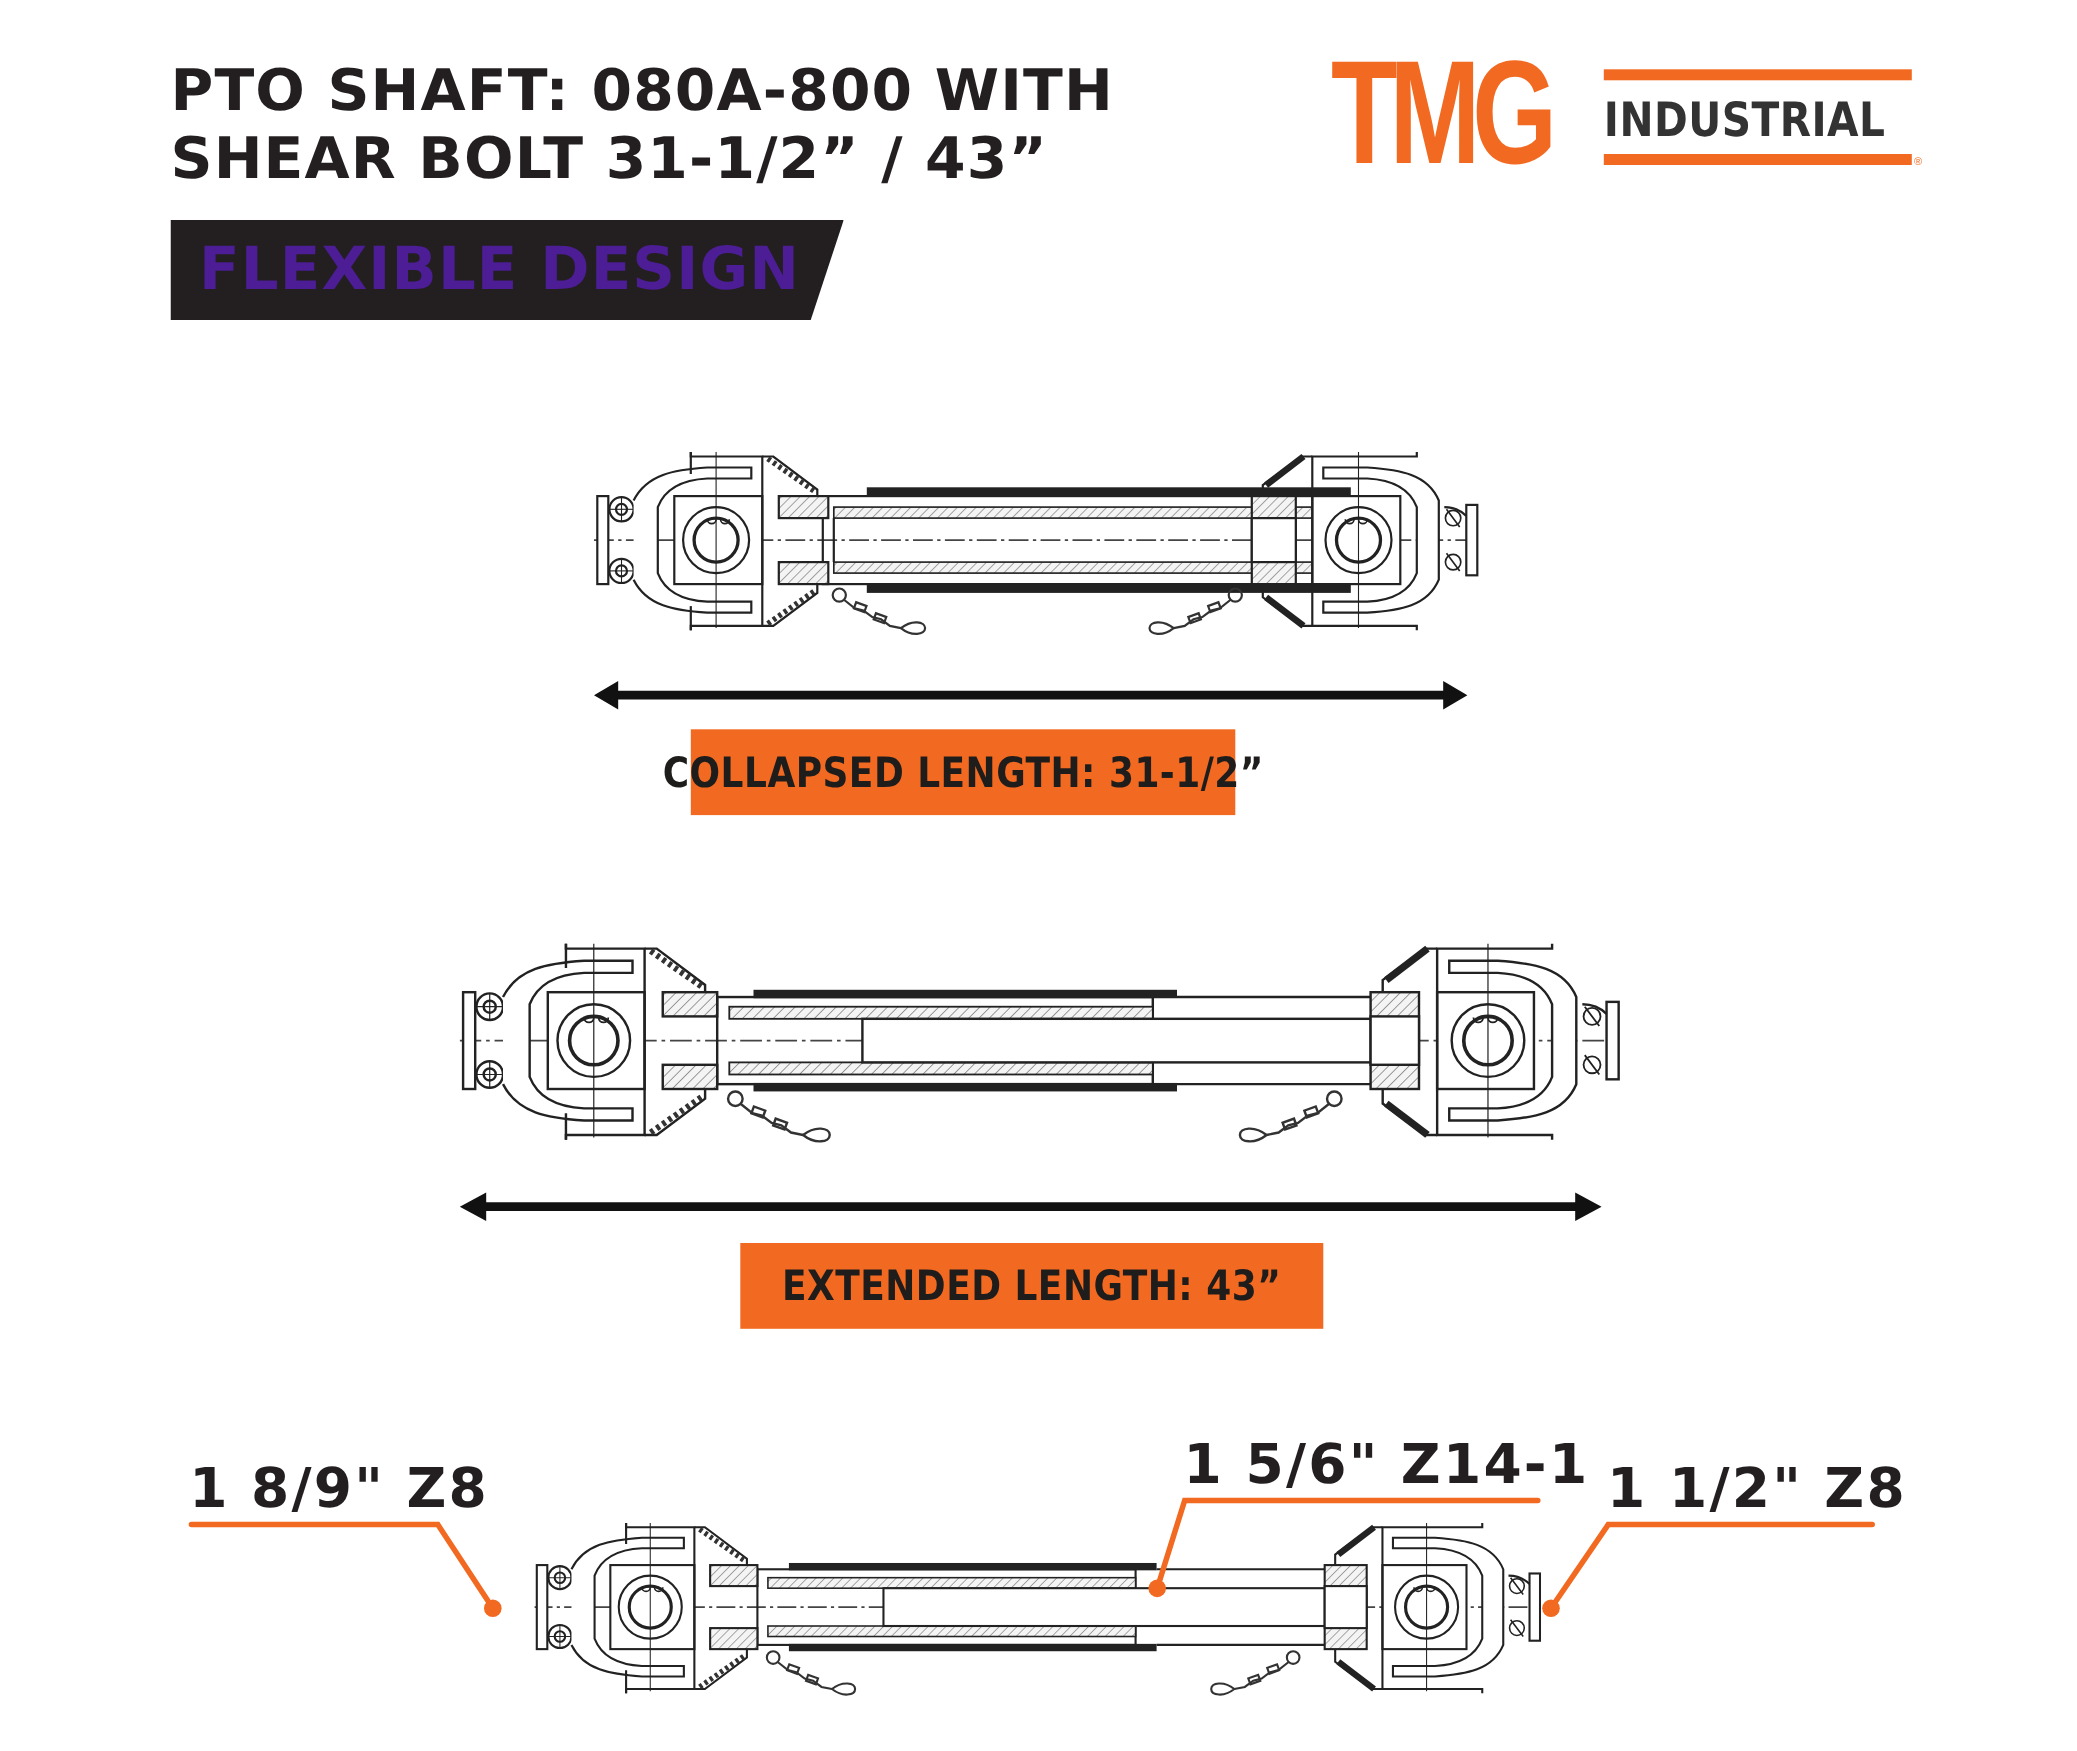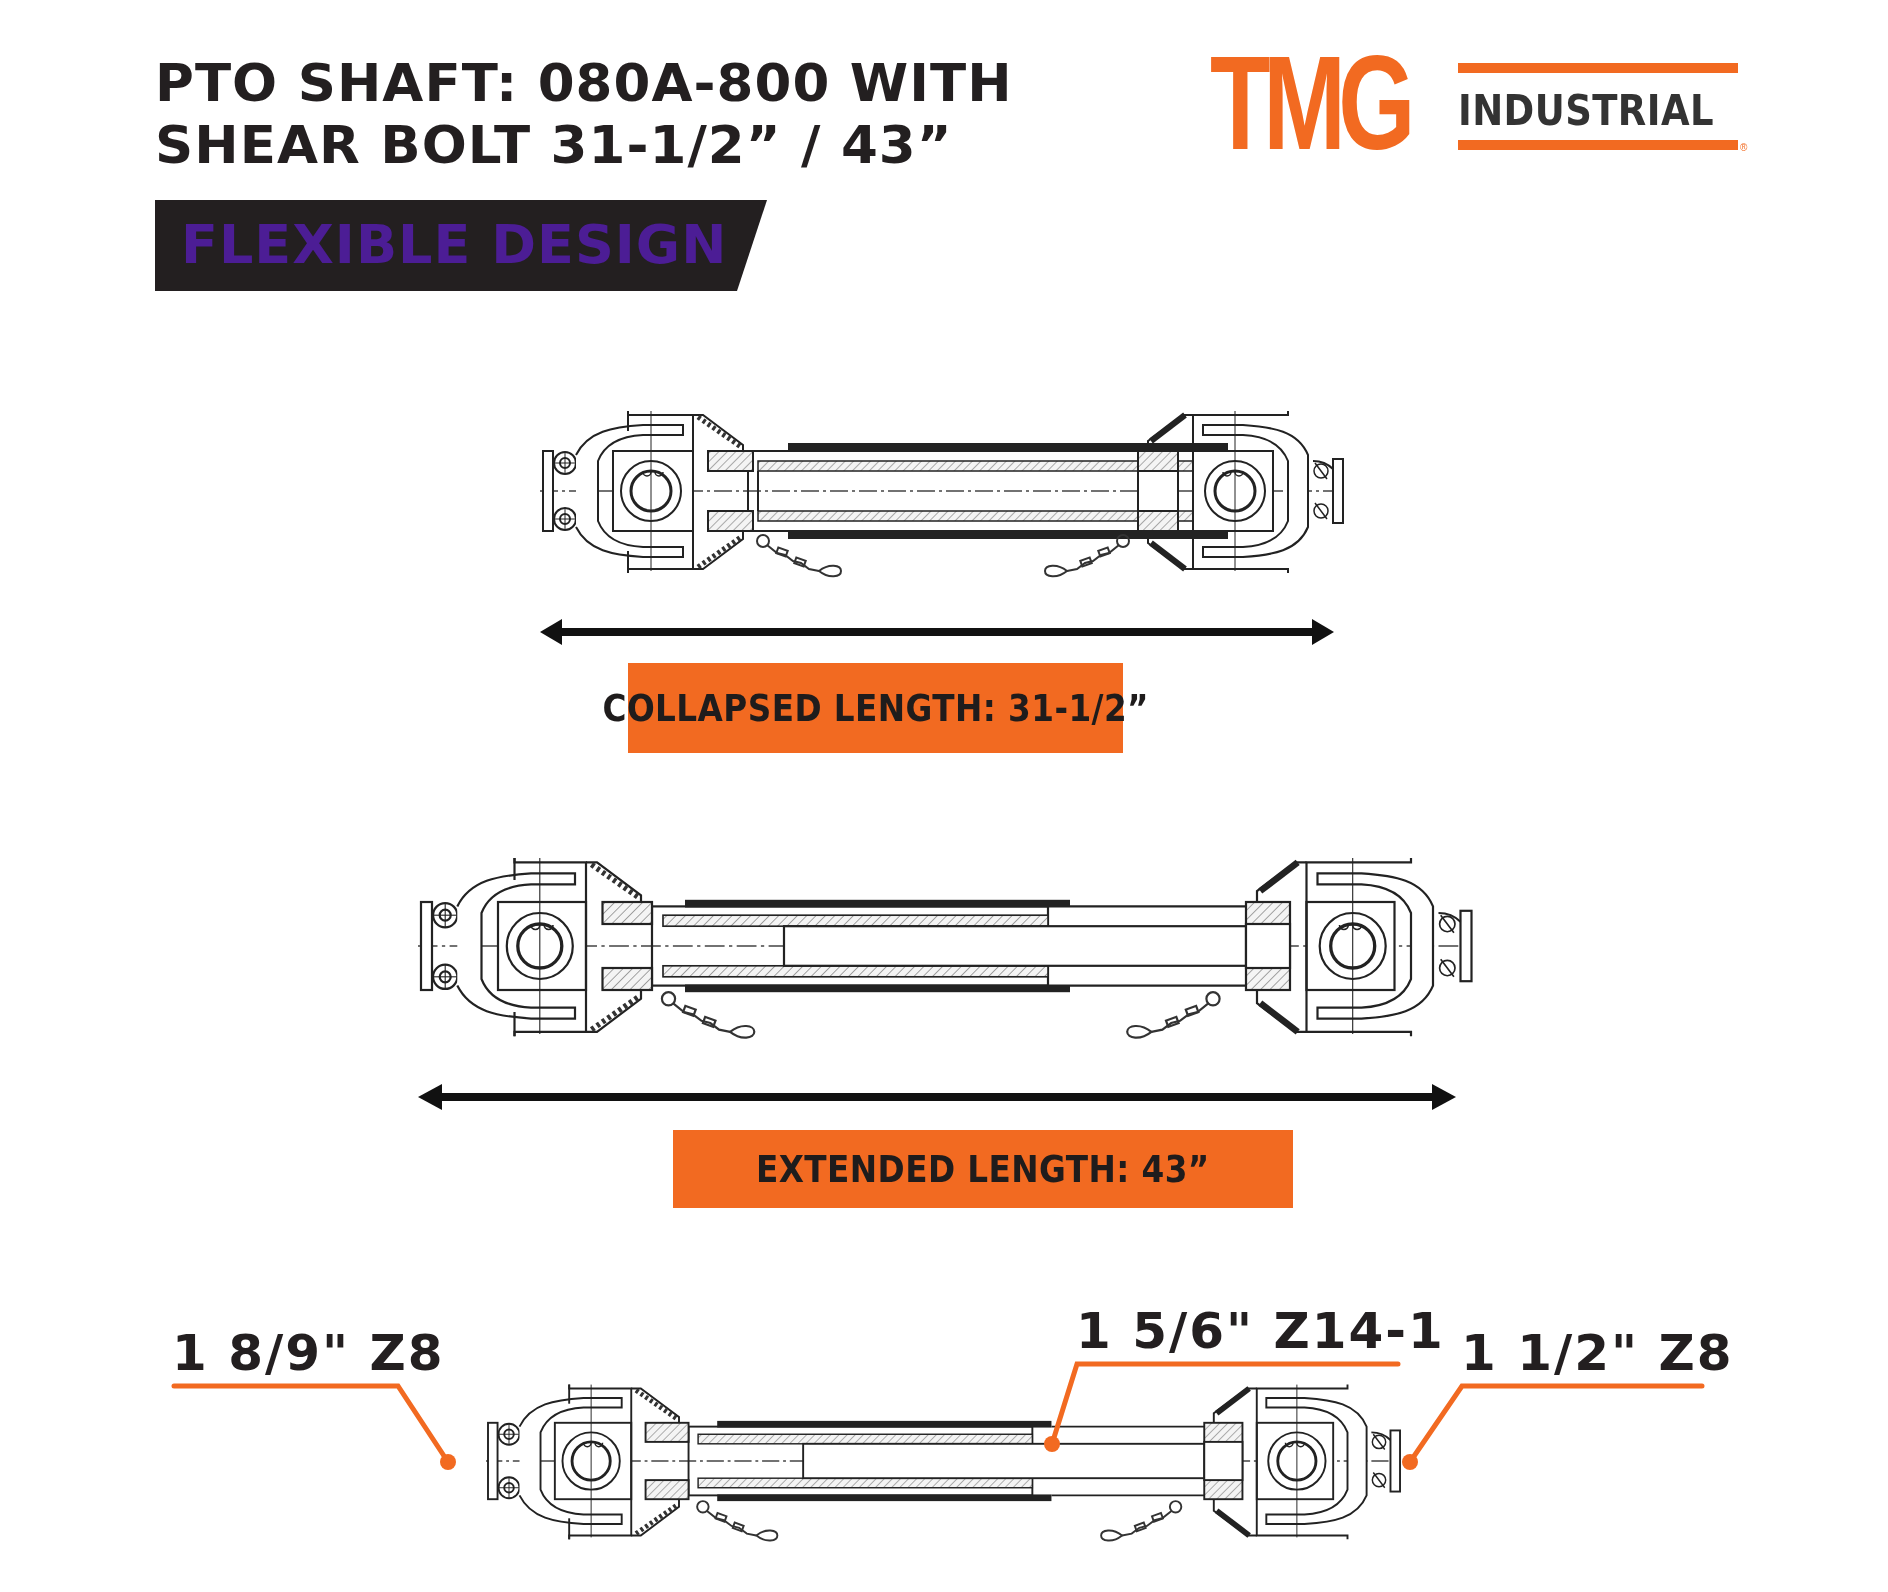--- a/index.html
+++ b/index.html
@@ -139,21 +139,21 @@
     <g transform="translate(580,50) scale(-1,1)">
         <use href="#chainL"></use>
       </g>
   </g>
 </svg>
 <svg class="abs" style="left:538px; top:618px" width="805" height="30">
   <line x1="20" y1="14" x2="780" y2="14" stroke="#111" stroke-width="8"></line>
   <polygon points="2,14 24,1 24,27" fill="#111"></polygon>
   <polygon points="796,14 774,1 774,27" fill="#111"></polygon>
 </svg>
-<div class="abs len-box" style="left:628px; top:663px; width:495px; height:90px;">
+<div class="abs len-box" style="left:628px; top:663px; width:495px; height:78px;">
   <span>COLLAPSED LENGTH: 31-1/2”</span>
 </div>
 
 <svg class="abs" style="left:418px; top:848px" width="1055" height="200" viewBox="0 0 1055 200">
   <g transform="translate(3,98) scale(1.1)">
     <line x1="-3" y1="0" x2="955" y2="0" stroke="#444" stroke-width="1.5" stroke-dasharray="18,4,3,4"></line>
     <rect x="210" y="-36" width="360" height="72" fill="none" stroke="#222" stroke-width="2"></rect>
     <rect x="220" y="-28" width="350" height="10" fill="url(#hatch)" stroke="#222" stroke-width="1.5"></rect>
     <rect x="220" y="18" width="350" height="10" fill="url(#hatch)" stroke="#222" stroke-width="1.5"></rect>
     <rect x="240" y="-42" width="350" height="7" fill="#222"></rect>
@@ -167,21 +167,21 @@
     <g transform="translate(720,48) scale(-1,1)">
         <use href="#chainL"></use>
       </g>
   </g>
 </svg>
 <svg class="abs" style="left:416px; top:1083px" width="1045" height="30">
   <line x1="20" y1="14" x2="1020" y2="14" stroke="#111" stroke-width="8"></line>
   <polygon points="2,14 26,1 26,27" fill="#111"></polygon>
   <polygon points="1040,14 1016,1 1016,27" fill="#111"></polygon>
 </svg>
-<div class="abs len-box" style="left:673px; top:1130px; width:620px; height:78px;">
+<div class="abs len-box" style="left:673px; top:1130px; width:530px; height:78px;">
   <span>EXTENDED LENGTH: 43”</span>
 </div>
 
 <svg class="abs" style="left:486px; top:1370px" width="915" height="185" viewBox="0 0 915 185">
   <g transform="translate(2,91) scale(0.955)">
     <line x1="-3" y1="0" x2="955" y2="0" stroke="#444" stroke-width="1.5" stroke-dasharray="18,4,3,4"></line>
     <rect x="210" y="-36" width="360" height="72" fill="none" stroke="#222" stroke-width="2"></rect>
     <rect x="220" y="-28" width="350" height="10" fill="url(#hatch)" stroke="#222" stroke-width="1.5"></rect>
     <rect x="220" y="18" width="350" height="10" fill="url(#hatch)" stroke="#222" stroke-width="1.5"></rect>
     <rect x="240" y="-42" width="350" height="7" fill="#222"></rect>

